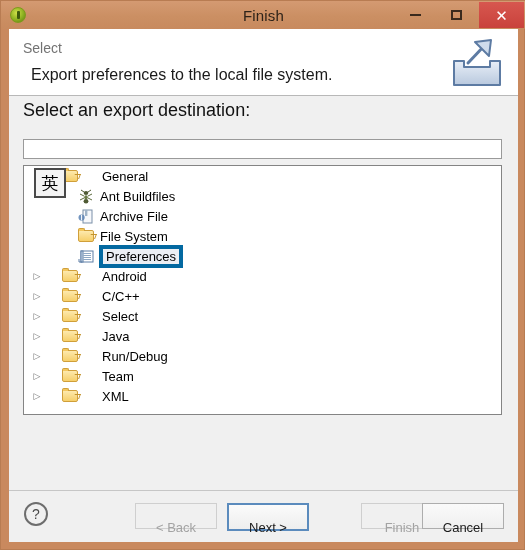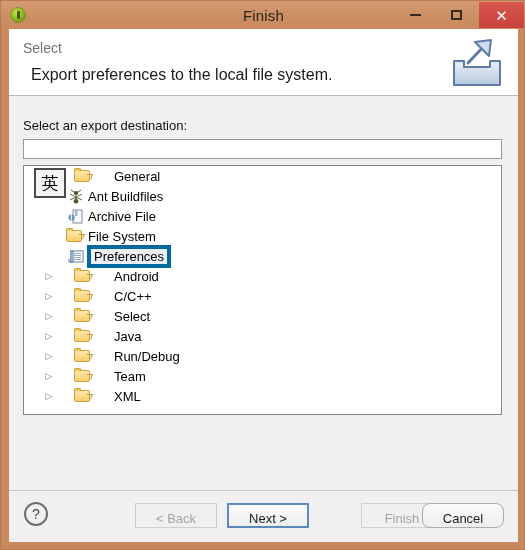--- a/index.html
+++ b/index.html
@@ -109,22 +109,22 @@
     position: absolute;
     left: 8px; top: 95px;
     width: 509px;
     height: 446px;
     background: #f0f0f0;
     box-sizing: border-box;
   }
 
   #dest-label {
     position: absolute;
-    left: 14px; top: 22px;
-    font-size: 13px;
+    left: 14px; top: 4px;
+    font-size: 18px;
     color: #111111;
   }
 
   #filter-input {
     position: absolute;
     left: 14px; top: 43px;
     width: 479px;
     height: 20px;
     box-sizing: border-box;
     border: 1px solid #9a9a9a;
@@ -149,22 +149,22 @@
 
   .tree-row {
     position: relative;
     height: 20px;
     display: flex;
     align-items: center;
     font-size: 13px;
     color: #000000;
     white-space: nowrap;
   }
-  .tree-row.level0 { padding-left: 18px; gap: 18px; }
-  .tree-row.level1 { padding-left: 28px; text-align: right; }
+  .tree-row.level0 { padding-left: 6px; gap: 18px; }
+  .tree-row.level1 { padding-left: 40px; }
 
   .twisty {
     width: 14px;
     flex: 0 0 14px;
     font-size: 9px;
     color: #767676;
     text-align: center;
     line-height: 1;
   }
   .twisty.blank { color: transparent; }
@@ -270,36 +270,36 @@
     width: 82px;
     height: 25px;
     box-sizing: border-box;
     font-family: "Liberation Sans", sans-serif;
     font-size: 13px;
     background: linear-gradient(to bottom, #fafafa 0%, #efefef 100%);
     border: 1px solid #adadad;
     color: #1a1a1a;
     text-align: center;
     line-height: 23px;
-    padding: 3px;
+    padding: 12px;
   }
   .dlg-btn.disabled {
     color: #a3a3a3;
     border-color: #cfcfcf;
     background: #f0f0f0;
   }
   .dlg-btn.default {
     border: 2px solid #5b8bbd;
     background: linear-gradient(to bottom, #fbfbfb 0%, #eeeeee 100%);
     line-height: 21px;
   }
   #btn-back   { left: 126px; }
   #btn-next   { left: 218px; }
   #btn-finish { left: 315px; margin-left: 37px; }
-  #btn-cancel { left: 413px; border-radius: 8px; }
+  #btn-cancel { left: 413px; }
 </style>
 </head>
 <body>
 
 <div id="window">
 
   <div id="titlebar">
     <div id="app-icon"></div>
     <div id="title-text">Finish</div>
 

